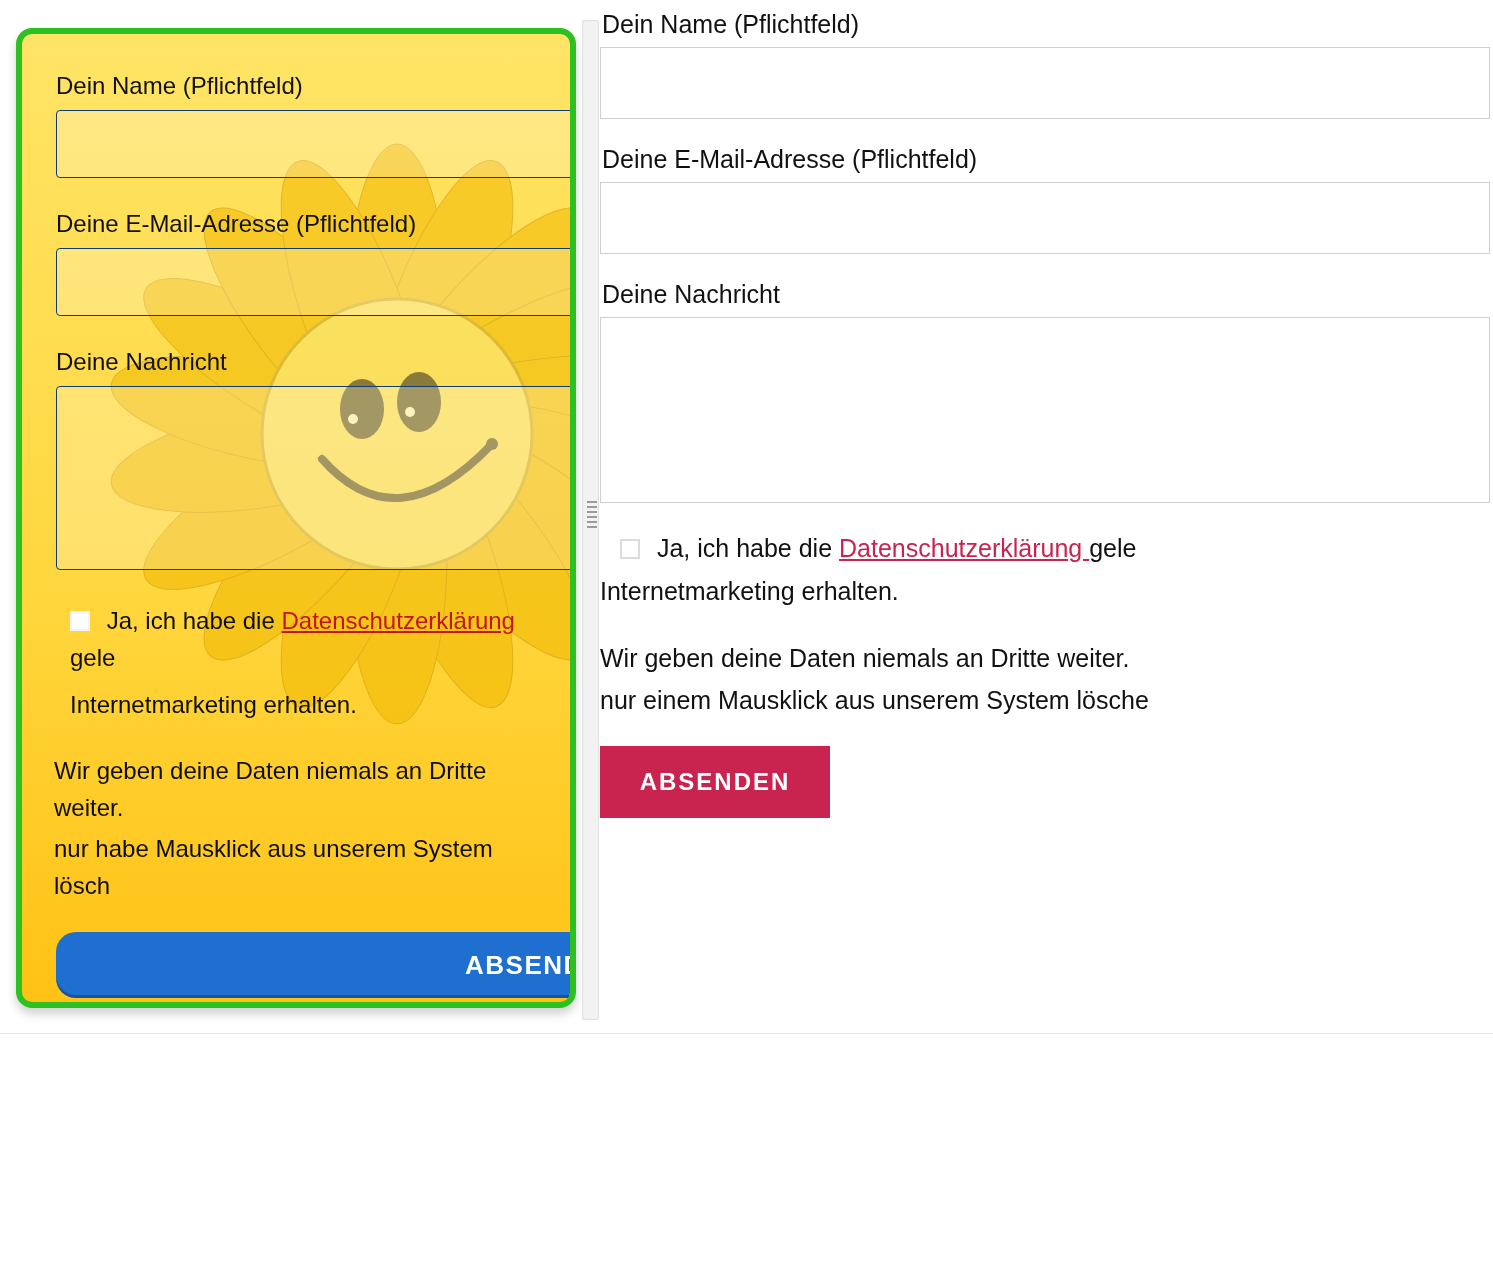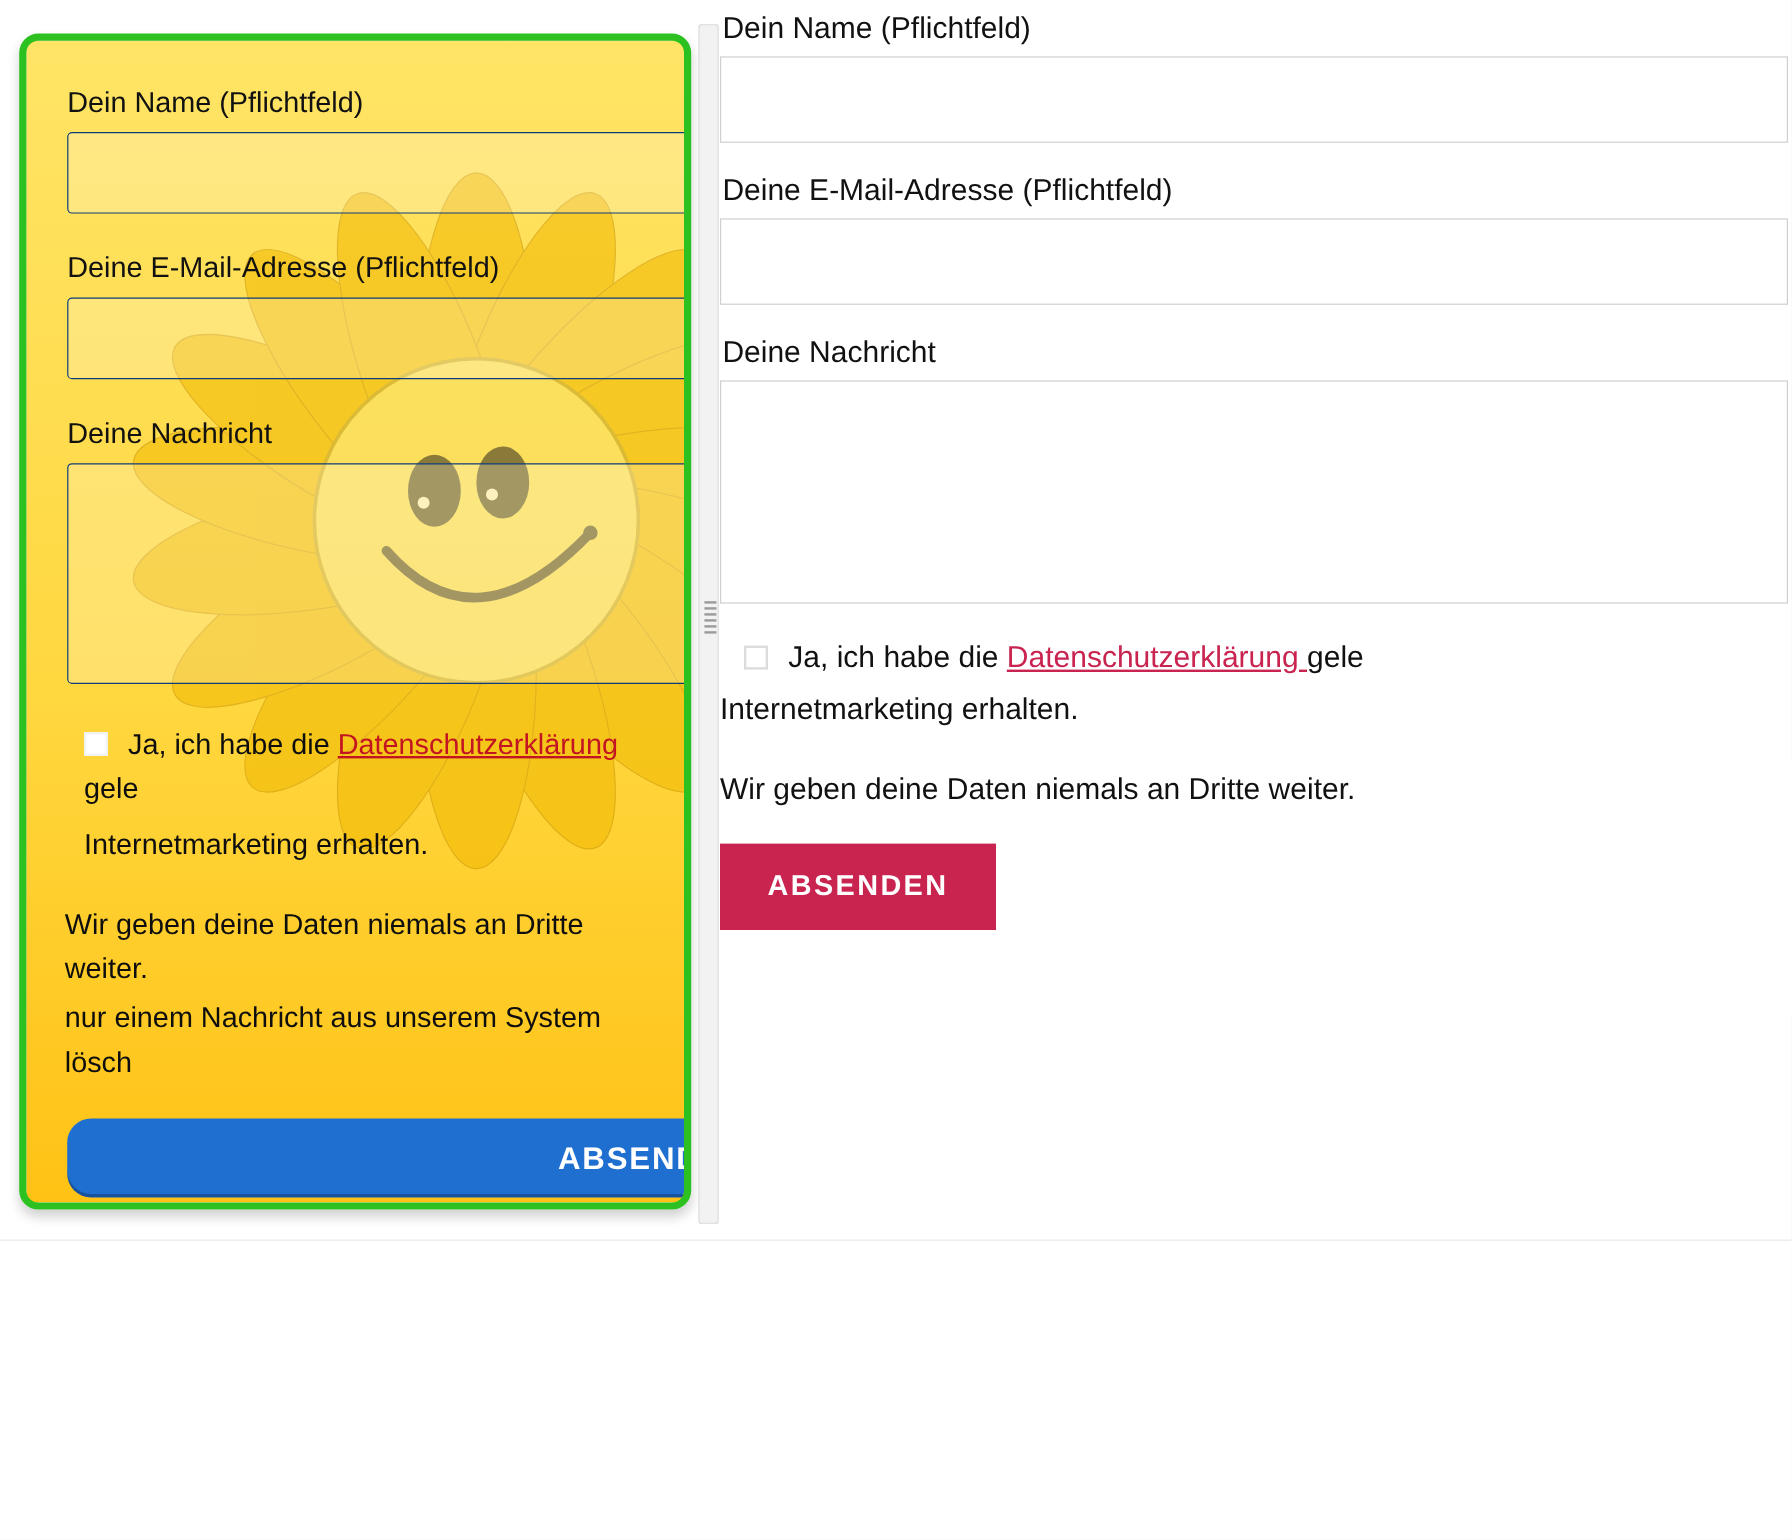--- a/index.html
+++ b/index.html
@@ -130,21 +130,21 @@
         <div class="tin tmsg"></div>
       </div>
 
       <div class="consent">
         <span class="cb"></span>
         <span>Ja, ich habe die </span><a class="pl" href="#">Datenschutzerklärung </a><span>gele</span>
       </div>
       <div class="consent consent-2">Internetmarketing erhalten.</div>
 
       <div class="privacy-note">Wir geben deine Daten niemals an Dritte weiter.</div>
-      <div class="privacy-note" style="margin-top:4px">nur einem Nachricht aus unserem System lösch</div>
+      <div class="privacy-note" style="margin-top:4px">nur habe Mausklick aus unserem System lösch</div>
 
       <div class="left-btn">
         <span class="txt">ABSENDEN</span>
       </div>
     </div>
   </div>
 
   <div class="divider">
     <div class="grip">
         <span></span>
@@ -166,20 +166,21 @@
     <div class="r-label">Deine Nachricht</div>
     <div class="r-field r-msg"></div>
 
     <div class="r-consent">
       <span class="cb2"></span>
       <span>Ja, ich habe die </span><a class="pl2" href="#">Datenschutzerklärung </a><span>gele</span>
     </div>
     <div class="r-consent r-consent-2">Internetmarketing erhalten.</div>
 
     <div class="r-privacy">Wir geben deine Daten niemals an Dritte weiter. </div>
+    <div class="r-privacy" style="margin-top:4px">nur einem Mausklick aus unserem System lösche</div>
 
     <div class="r-btn">
       <span>ABSENDEN</span>
     </div>
   </div>
 
   <div class="bottom-bar"></div>
 </div>
 
 </body></html>

